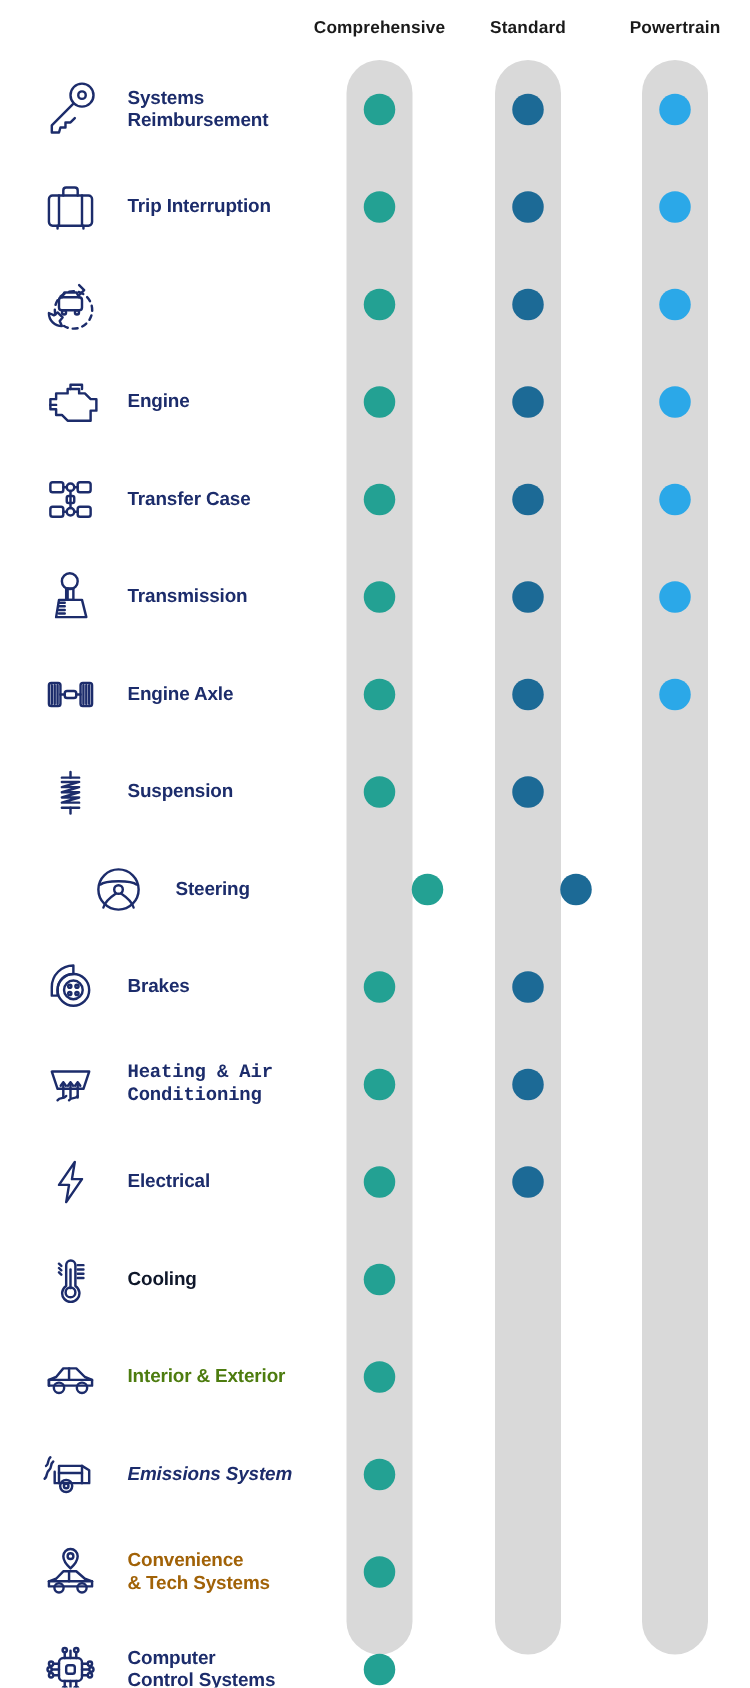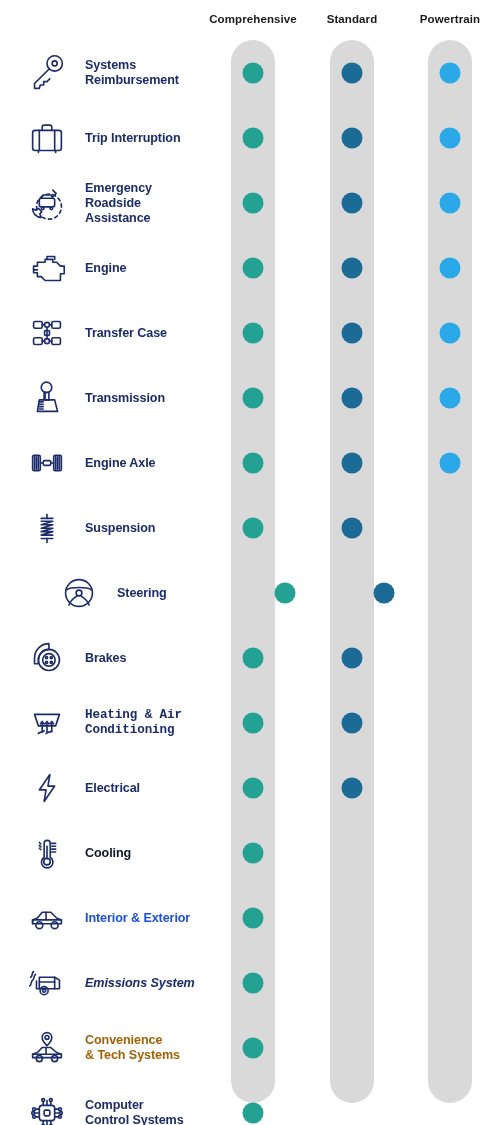--- a/index.html
+++ b/index.html
@@ -147,24 +147,20 @@
         <svg viewBox="0 0 48 48" fill="none" stroke="#1c2c6b" stroke-width="1.7" stroke-linecap="round" stroke-linejoin="round">
           <path d="M13.5 31a13 13 0 1 1 6 8" stroke-dasharray="3.4 3.4"></path>
           <path d="M30 10.5 33.5 14 30 17.5"></path>
           <rect x="16" y="19" width="16" height="9" rx="2"></rect>
           <path d="M18 19l1.8-3.4h8.4L30 19"></path>
           <circle cx="19.5" cy="29.5" r="1.4"></circle>
           <circle cx="28.5" cy="29.5" r="1.4"></circle>
           <path d="M9 30c0 5 4 9 9 9l-1.5-3.5 2-2.5-3.5-3.5-2.5 2C11 30.8 10 30.3 9 30z"></path>
         </svg>
       </div>
-      <div class="row-label" style="color: rgb(28, 44, 107);">
-        <div>Emergency</div>
-        <div>Roadside Assistance</div>
-      </div>
       <div class="dot" style="left: 253px; background: rgb(35, 161, 147);"></div>
       <div class="dot" style="left: 352px; background: rgb(28, 106, 150);"></div>
       <div class="dot" style="left: 450px; background: rgb(43, 168, 232);"></div>
     </div>
     <div class="row" style="top: 195px;">
       <div class="row-icon">
         <svg viewBox="0 0 48 48" fill="none" stroke="#1c2c6b" stroke-width="1.7" stroke-linecap="round" stroke-linejoin="round">
           <path d="M10 22h4v-4h8v-3h8v3h4l4 4h4v8h-4v7H22l-4-4h-4v-4h-4z"></path>
           <path d="M24 15v-3h8v3"></path>
           <path d="M14 26h-4"></path>
@@ -327,21 +323,21 @@
       <div class="row-icon">
         <svg viewBox="0 0 48 48" fill="none" stroke="#1c2c6b" stroke-width="1.7" stroke-linecap="round" stroke-linejoin="round">
           <path d="M9 30h30v-4l-5-2-6-6H19l-5 6-5 2z"></path>
           <path d="M9 26h30"></path>
           <path d="M23 18v8"></path>
           <circle cx="16" cy="31.5" r="3.6"></circle>
           <circle cx="32" cy="31.5" r="3.6"></circle>
           <path d="M9 30v-4"></path>
         </svg>
       </div>
-      <div class="row-label" style="color: #1d4ed8;">
+      <div class="row-label" style="color: #4d7c0f;">
         <div>Interior &amp; Exterior</div>
       </div>
       <div class="dot" style="left: 253px; background: rgb(35, 161, 147);"></div>
     </div>
     <div class="row" style="top: 910px;">
       <div class="row-icon">
         <svg viewBox="0 0 48 48" fill="none" stroke="#1c2c6b" stroke-width="1.7" stroke-linecap="round" stroke-linejoin="round">
           <path d="M16 18h16v12H16z"></path>
           <path d="M16 23h16"></path>
           <path d="M32 18l5 3v9h-5"></path>

